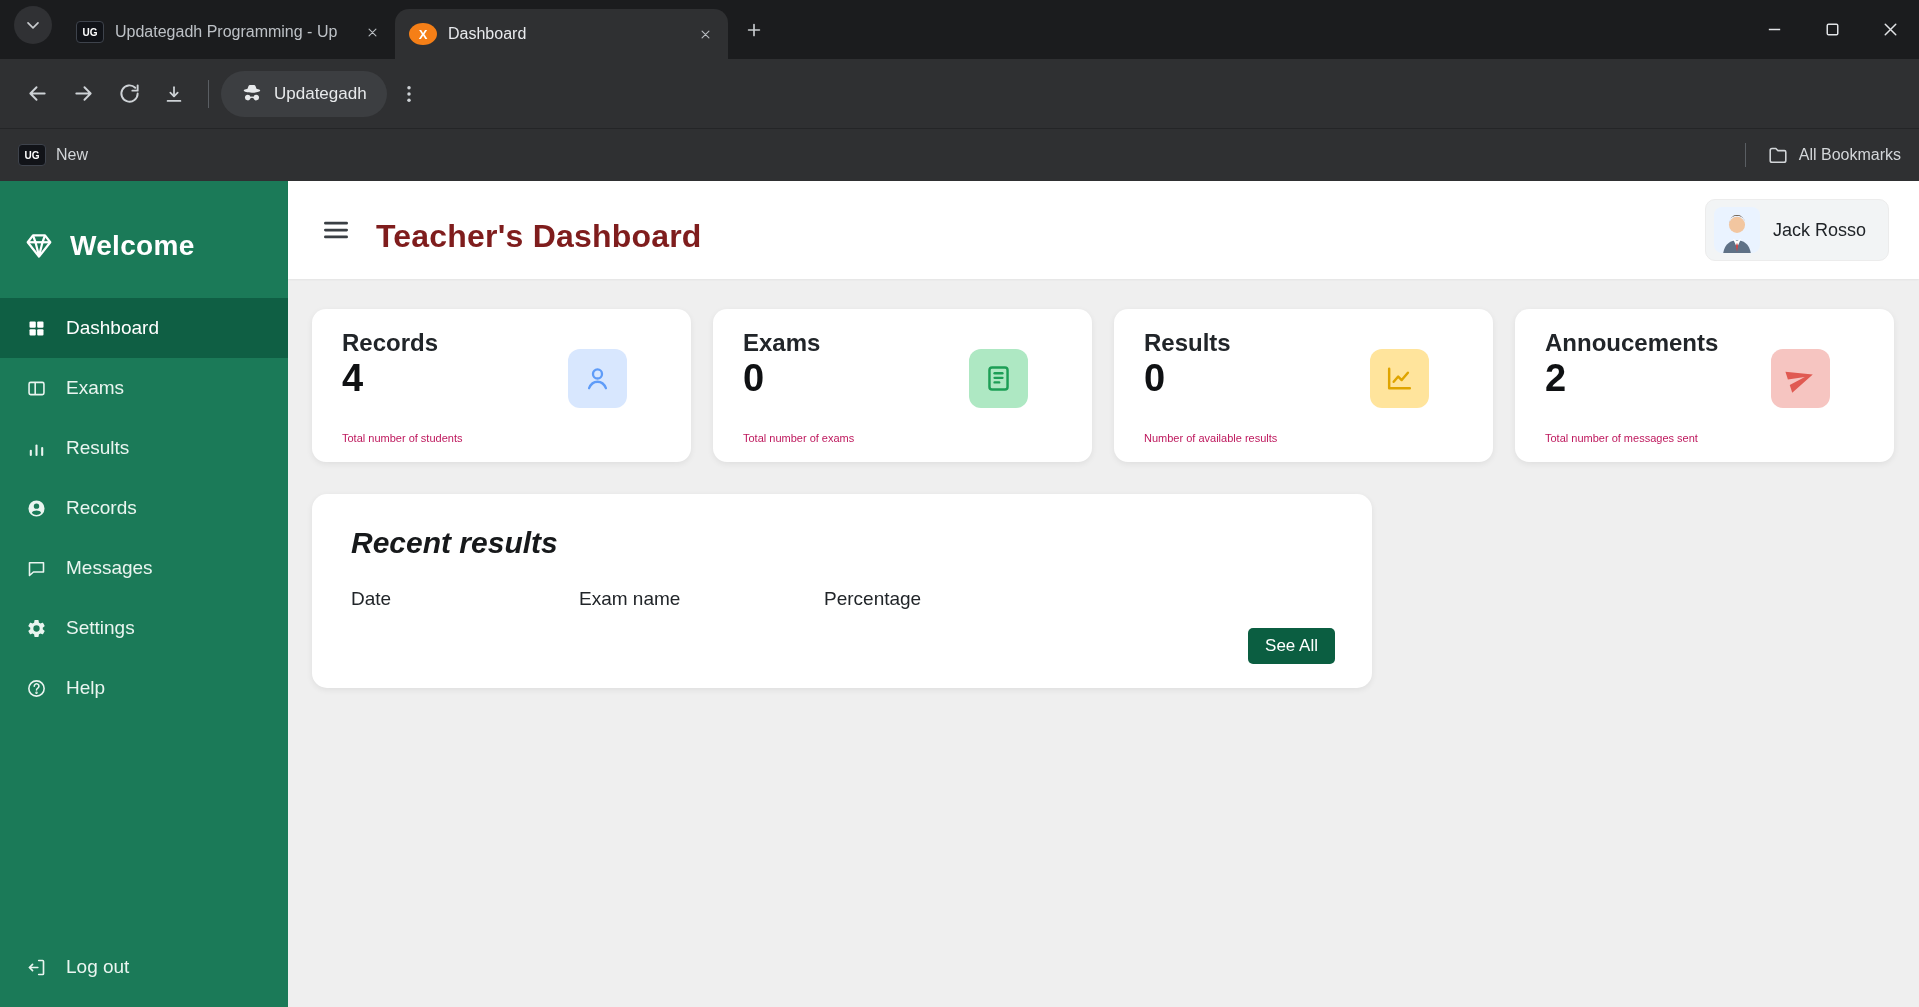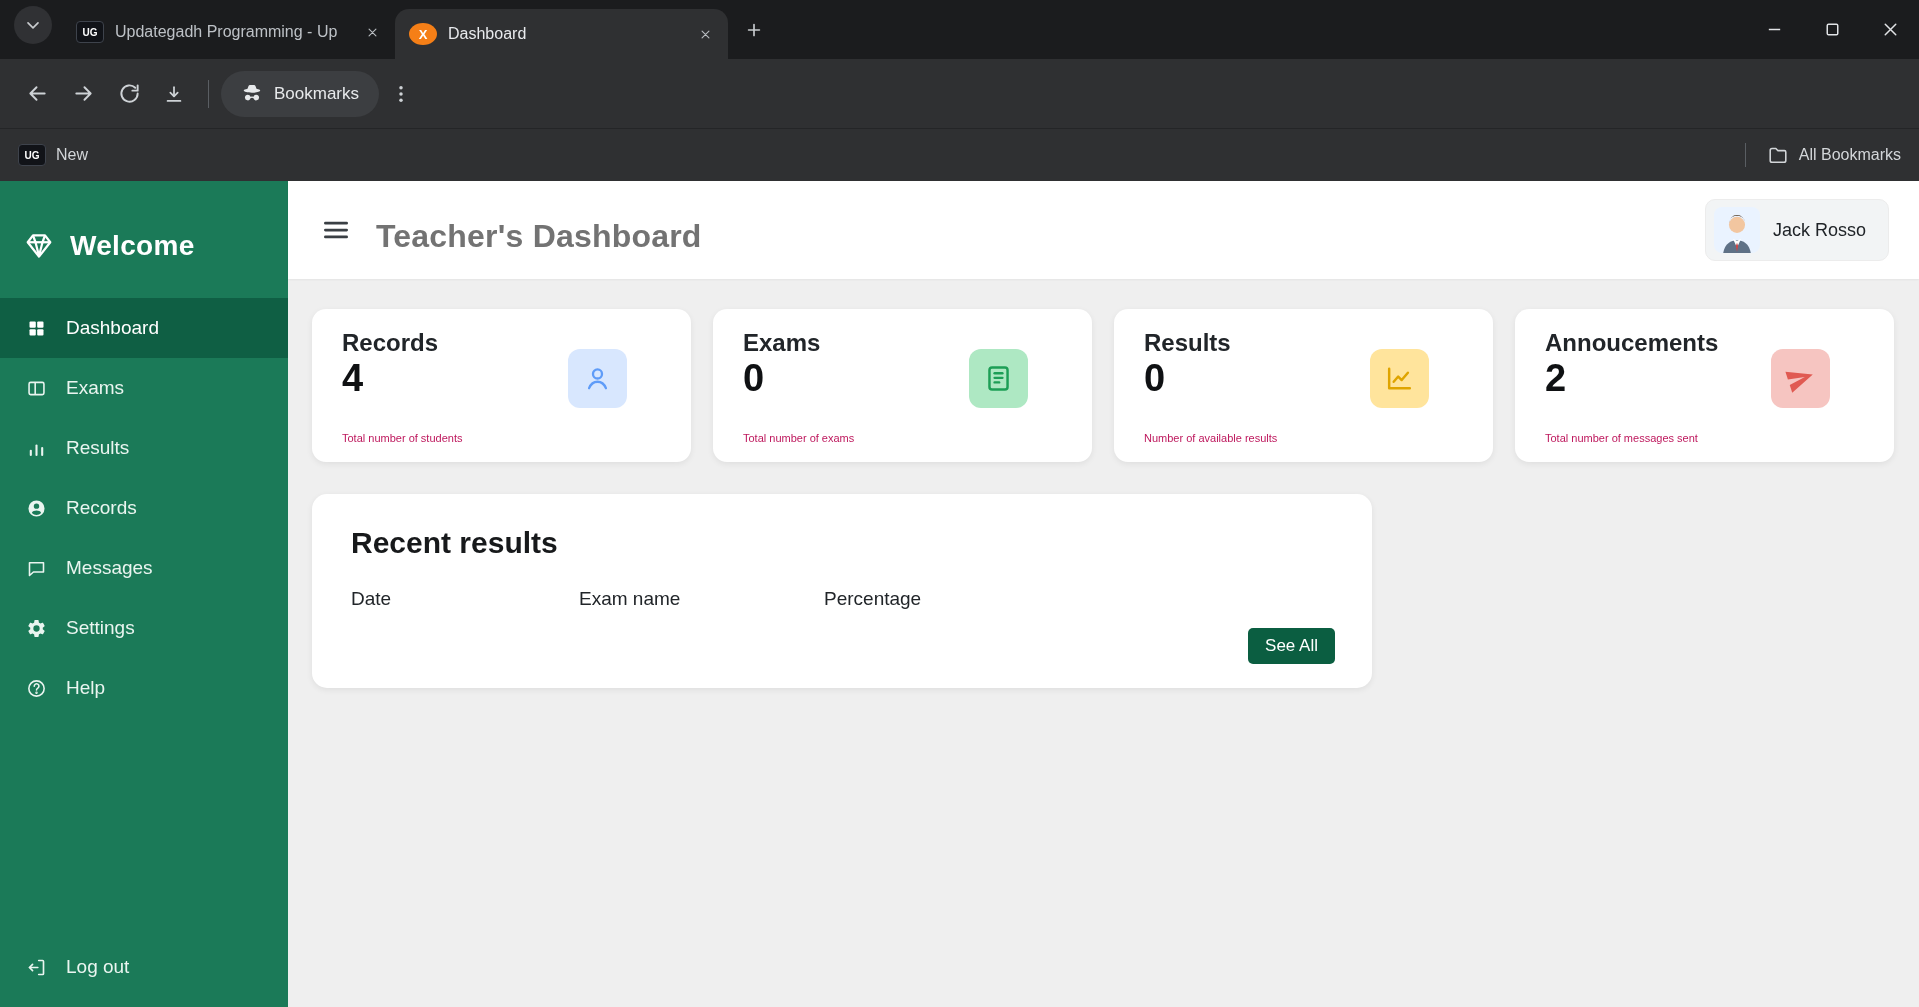--- a/index.html
+++ b/index.html
@@ -60,41 +60,41 @@
   .nav-item { height:60px; display:flex; align-items:center; gap:19px; padding:0 26px; font-size:19px; color:#eaf5f0; }
   .nav-item svg { width:21px; height:21px; min-width:21px; }
   .nav-item.active { background:#0f5f44; color:#ffffff; }
   .logout-item { margin-top:auto; margin-bottom:10px; }
 
   .main { flex:1; display:flex; flex-direction:column; min-width:0; }
   .page-header { height:98px; background:#ffffff; display:flex; align-items:center; padding:0 30px 0 30px;
     box-shadow:0 1px 2px rgba(0,0,0,.05); }
   .hamburger-btn { width:36px; height:36px; color:#3a3f44; display:flex; align-items:center; justify-content:center; }
   .hamburger-btn svg { width:30px; height:30px; }
-  .page-title { font-size:32px; font-weight:600; color:#737373; margin-left:22px; letter-spacing:.2px;margin-top:12px; }
+  .page-title { font-size:32px; font-weight:600; color:#7f1d1d; margin-left:22px; letter-spacing:.2px;margin-top:12px; }
   .user-chip { margin-left:auto; background:#f2f4f5; border:1px solid #ececec; border-radius:10px; display:flex;
     align-items:center; gap:13px; padding:7px 22px 7px 8px; }
   .avatar { width:46px; height:46px; border-radius:8px; overflow:hidden; }
   .avatar svg { width:46px; height:46px; }
   .user-name { font-size:18px; font-weight:500; color:#202428; }
 
   .content { flex:1; padding:30px 0 0 24px; overflow:hidden; }
   .stats-row { display:flex; gap:22px; }
   .stat-card { width:379px; height:153px; background:#fff; border-radius:14px; box-shadow:0 2px 6px rgba(0,0,0,.07);
     position:relative; padding:20px 26px 18px 30px; display:flex; flex-direction:column; }
   .stat-title { font-size:24px; font-weight:600; color:#212529; }
   .stat-value { font-size:38px; font-weight:700; color:#0f1113; line-height:1.15; }
   .stat-icon { position:absolute; top:40px; right:64px; width:59px; height:59px; border-radius:12px;
     display:flex; align-items:center; justify-content:center; }
   .stat-icon svg { width:31px; height:31px; }
   .stat-caption { margin-top:auto; font-size:11px; color:#be185d; }
 
   .recent-card { margin-top:32px; width:1060px; background:#fff; border-radius:15px; box-shadow:0 2px 6px rgba(0,0,0,.07);
     padding:32px 37px 24px 39px; }
-  .recent-title { font-size:30px; font-weight:700; color:#17191b; }
+  .recent-title { font-size:30px; font-weight:700; color:#17191b;font-style:italic; }
   .recent-head { display:flex; margin-top:28px; font-size:19px; font-weight:500; color:#212529; }
   .col-date { width:196px; } .col-name { width:348px; } .col-exam { width:245px;margin-left:32px; } .col-pct { flex:1; }
   .recent-body { min-height:8px; }
   .see-all-row { display:flex; justify-content:flex-end; margin-top:10px; }
   .see-all-btn { background:#0b5e41; color:#fff; border-radius:5px; font-size:17px; padding:8px 17px; }
 </style>
 </head>
 <body>
 
 <div class="tabstrip">
@@ -198,21 +198,21 @@
     </span>
   </button>
   <div class="toolbar-sep"></div>
   <div class="incognito-chip">
     <span>
       <svg viewBox="0 0 24 24" fill="currentColor">
           <path d="M16.9 6.2l-1-2.7a1.9 1.9 0 0 0-1.8-1.2H9.9a1.9 1.9 0 0 0-1.8 1.2l-1 2.7C4.6 6.7 3 7.4 3 8.3c0 1.3 4 2.3 9 2.3s9-1 9-2.3c0-.9-1.6-1.6-4.1-2.1z"></path>
           <path d="M7.4 12.8a3.1 3.1 0 1 0 3 3.9 2.6 2.6 0 0 1 3.2 0 3.1 3.1 0 1 0 3-3.9 3.1 3.1 0 0 0-3 2.3 4 4 0 0 0-3.2 0 3.1 3.1 0 0 0-3-2.3z"></path>
         </svg>
     </span>
-    <span>Bookmarks</span>
+    <span>Updategadh</span>
   </div>
   <button class="toolbar-action">
     <span>
       <svg viewBox="0 0 24 24" fill="currentColor">
           <circle cx="12" cy="5.2" r="1.9"></circle>
           <circle cx="12" cy="12" r="1.9"></circle>
           <circle cx="12" cy="18.8" r="1.9"></circle>
         </svg>
     </span>
   </button>

